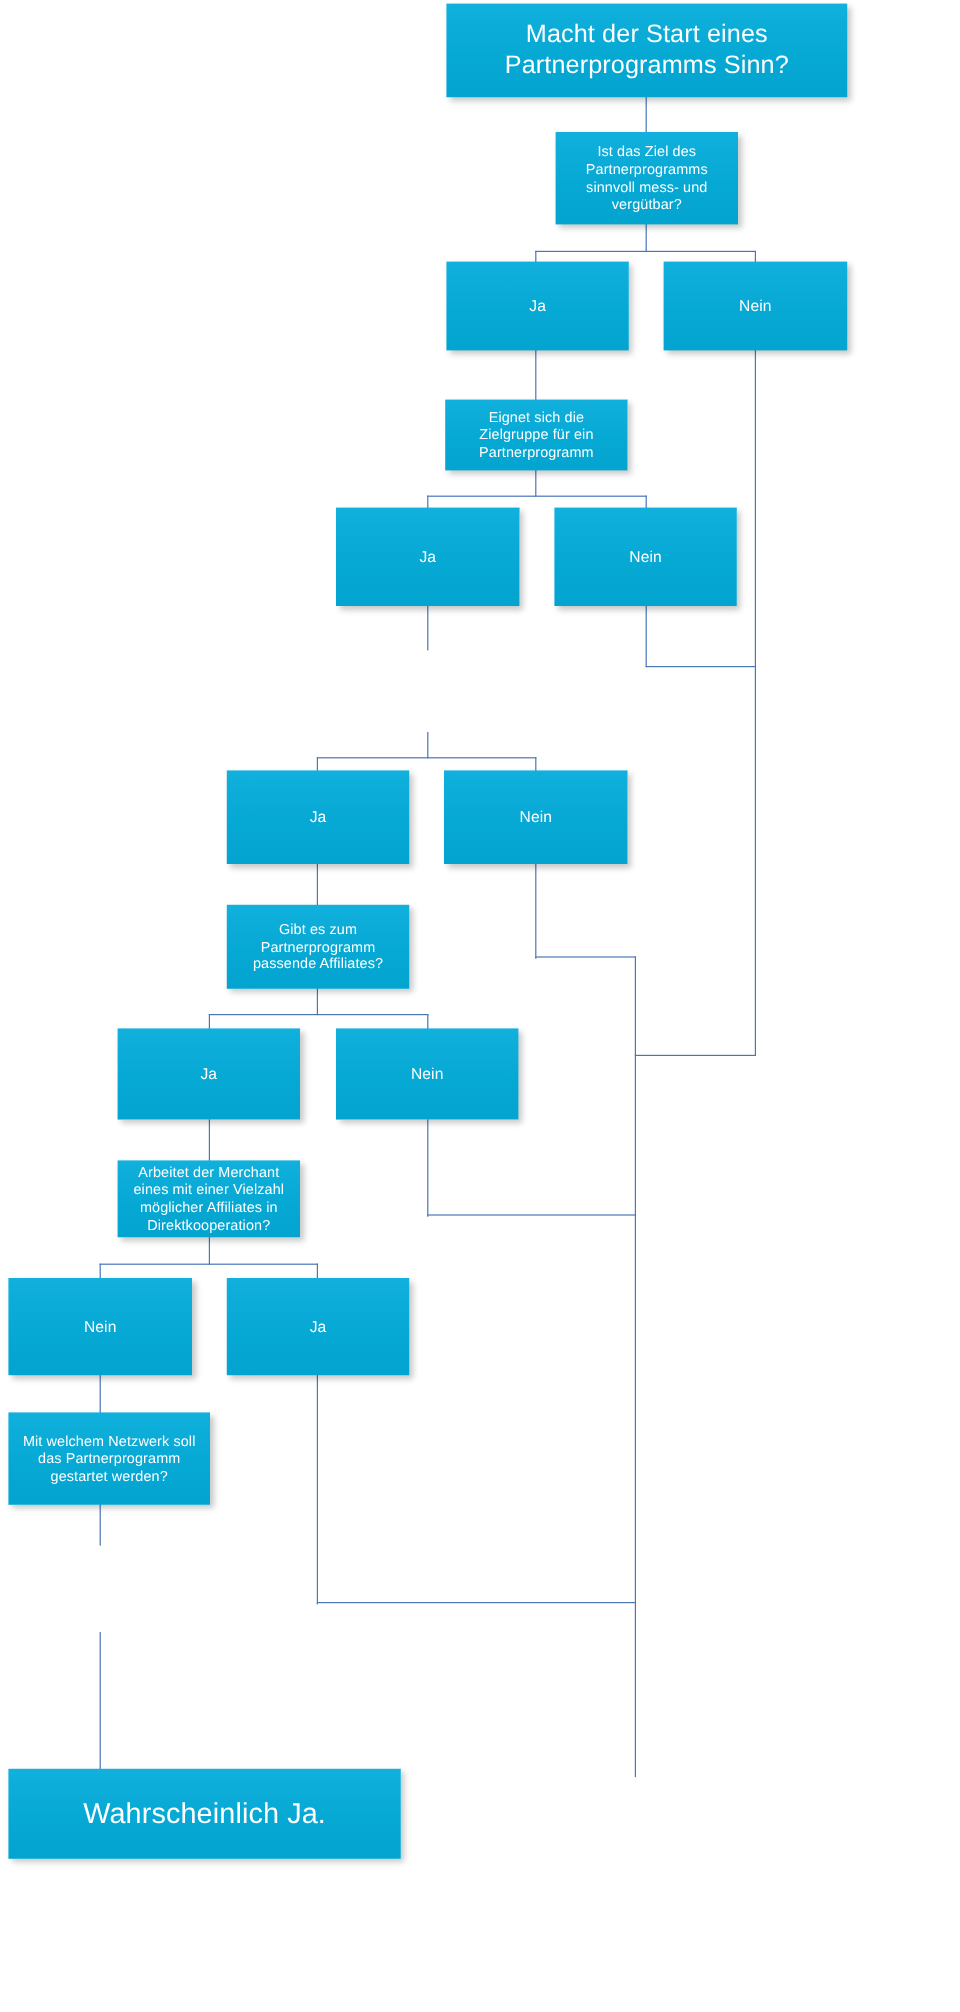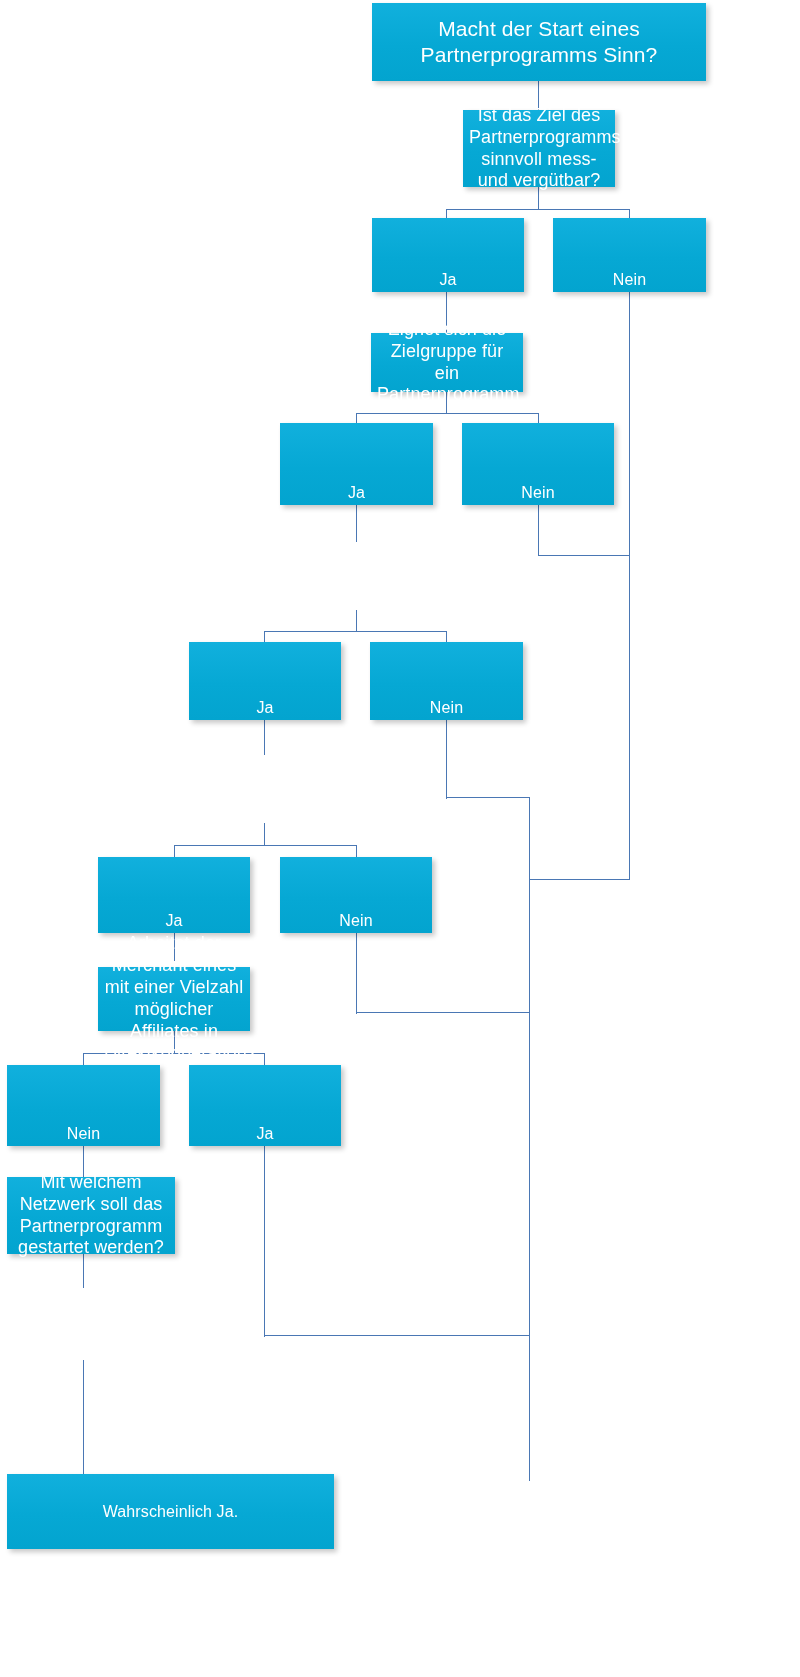--- a/index.html
+++ b/index.html
@@ -26,23 +26,23 @@
     justify-content: center;
     text-align: center;
     line-height: 1.22;
     box-shadow: 3px 3px 5px rgba(0,0,0,0.22);
     padding: 2px 6px;
     z-index: 3;
     letter-spacing: 0.1px;
   }
   .node span { display: block; width: 100%; }
   .n-root   { font-size: 21px; }
-  .n-q      { font-size: 18px; }
-  .n-a      { font-size: 16px; align-items: flex-end; }
-  .n-final  { font-size: 16px; }
+  .n-q      { font-size: 12px; }
+  .n-a      { font-size: 13px; }
+  .n-final  { font-size: 24px; }
 
   .conn {
     position: absolute;
     background: #4a77b4;
     z-index: 1;
   }
   .conn.v { width: 1.4px; }
   .conn.h { height: 1.4px; }
 </style>
 </head>
@@ -136,20 +136,23 @@
   </div>
 
 
   <div class="node n-a" style="left:189px; top:642px; width:152px; height:78px;">
     <span>Ja</span>
   </div>
   <div class="node n-a" style="left:370px; top:642px; width:153px; height:78px;">
     <span>Nein</span>
   </div>
 
+  <div class="node n-q" style="left:189px; top:754px; width:152px; height:70px;">
+    <span>Gibt es zum Partnerprogramm passende Affiliates?</span>
+  </div>
 
   <div class="node n-a" style="left:98px; top:857px; width:152px; height:76px;">
     <span>Ja</span>
   </div>
   <div class="node n-a" style="left:280px; top:857px; width:152px; height:76px;">
     <span>Nein</span>
   </div>
 
   <div class="node n-q" style="left:98px; top:967px; width:152px; height:64px;">
     <span>Arbeitet der Merchant eines mit einer Vielzahl möglicher Affiliates in Direktkooperation?</span>

